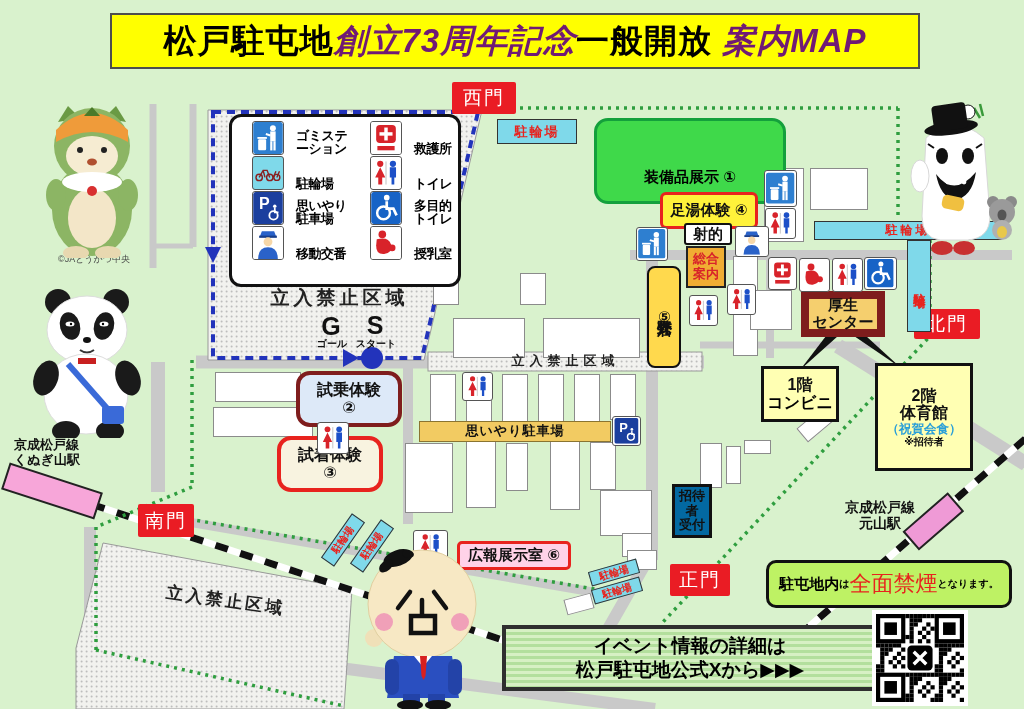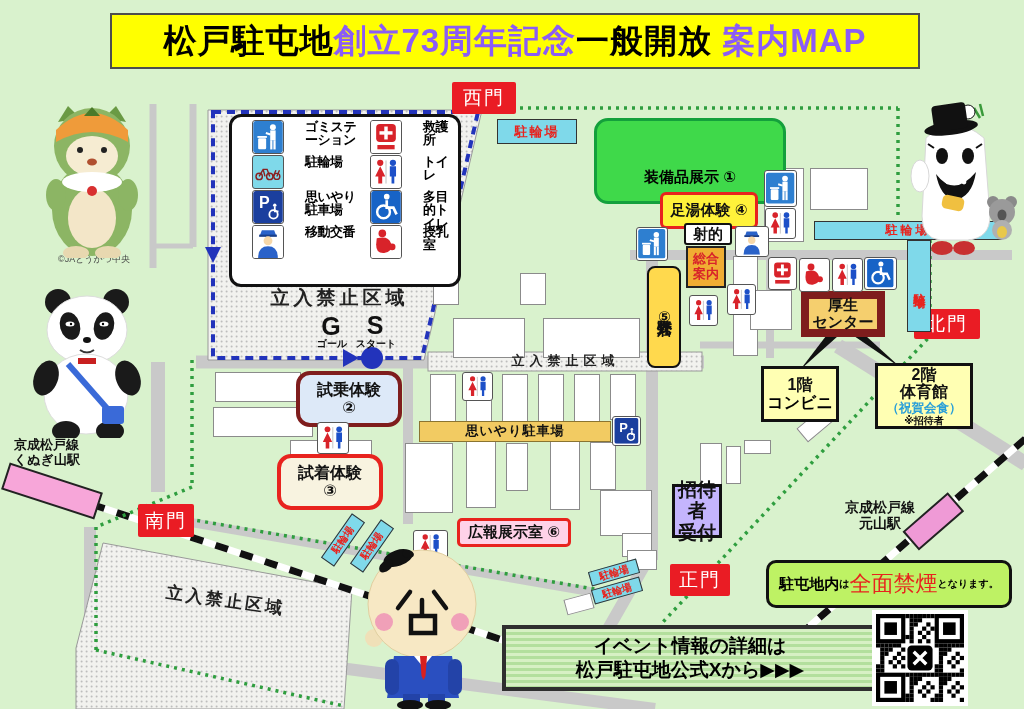--- a/index.html
+++ b/index.html
@@ -20,27 +20,27 @@
   .gate{background:#ea1c24;color:#fff;font-size:19px;letter-spacing:2px;border-radius:2px;
         display:flex;align-items:center;justify-content:center;}
   .cyan{background:#7fd9ea;border:1.5px solid #333;color:#e8231e;font-weight:bold;
         display:flex;align-items:center;justify-content:center;}
   .vtext{writing-mode:vertical-rl;text-orientation:upright;letter-spacing:2px;}
   .restricted{color:#222;font-weight:bold;background:transparent;}
   
   #title{position:absolute;left:110px;top:13px;width:806px;height:52px;background:#ffff00;
          border:2px solid #4d4d4d;display:flex;align-items:center;justify-content:center;
          font-size:33px;font-weight:900;letter-spacing:1px;white-space:nowrap;}
-  #title .red{color:#8b5cf6;}
+  #title .red{color:#701a75;font-style:italic;}
   
   #legend{position:absolute;left:229px;top:114px;width:232px;height:173px;background:#fff;
           border:3px solid #111;border-radius:12px;padding:3px 6px 2px 8px;box-sizing:border-box;}
   #legend .ltitle{text-align:center;font-size:16px;font-weight:bold;margin-bottom:1px;}
   #legend .lgrid{display:grid;grid-template-columns:118px 96px;}
-  #legend .litem{display:flex;align-items:flex-start;gap:21px;height:35px;padding-left:12px;}
+  #legend .litem{display:flex;align-items:flex-end;gap:12px;height:35px;padding-left:12px;}
   #legend .lic{width:30px;height:32px;flex:0 0 30px;border:1px solid #555;border-radius:3px;
                background:#fff;display:flex;align-items:center;justify-content:center;overflow:hidden;}
   #legend .lic svg{width:100%;height:100%;}
   #legend .llabel{font-size:13px;font-weight:bold;line-height:1.02;letter-spacing:-0.5px;}
   
   #nosmoke{position:absolute;left:766px;top:560px;width:240px;height:42px;background:#bef264;
            border:3px solid #111;border-radius:10px;display:flex;align-items:center;
            justify-content:center;white-space:nowrap;}
   #event{position:absolute;left:502px;top:625px;width:368px;height:58px;
          background:repeating-linear-gradient(180deg,#d7f0c4 0 3px,#b3df9d 3px 6px);
@@ -257,40 +257,40 @@
   <div class="box" style="left:801px;top:291px;width:84px;height:46px;background:#f5cf6e;border:8px solid #7f1d1d;font-size:15px">
     <span>厚生</span>
     <span>センター</span>
   </div>
 
   <div class="box" style="left:761px;top:366px;width:78px;height:56px;background:#ffffb3;border:3px solid #111;font-size:16px">
     <span>1階</span>
     <span style="color:#000000">コンビニ</span>
   </div>
 
-  <div class="box" style="left:875px;top:363px;width:98px;height:66px;background:#ffffb3;border:3px solid #111;font-size:16px">
+  <div class="box" style="left:875px;top:363px;width:98px;height:108px;background:#ffffb3;border:3px solid #111;font-size:16px">
     <span>2階</span>
     <span>体育館</span>
     <span style="color:#2a9fd8;font-size:12.5px">（祝賀会食）</span>
     <span style="font-size:10px">※招待者</span>
   </div>
 
   <div class="box" style="left:296px;top:371px;width:106px;height:56px;background:#dde9f8;border:4px solid #7f1d1d;border-radius:14px;font-size:16px">
     <span>試乗体験</span>
     <span>②</span>
   </div>
 
-  <div class="box" style="left:277px;top:454px;width:106px;height:56px;background:#f8f3e0;border:4px solid #e8231e;border-radius:14px;font-size:16px">
+  <div class="box" style="left:277px;top:436px;width:106px;height:56px;background:#f8f3e0;border:4px solid #e8231e;border-radius:14px;font-size:16px">
     <span>試着体験</span>
     <span>③</span>
   </div>
 
-  <div class="box" style="left:457px;top:518px;width:114px;height:29px;background:#ffd2e8;border:3px solid #e8231e;border-radius:5px;font-size:15px">広報展示室 ⑥</div>
-
-  <div class="box" style="left:672px;top:484px;width:50px;height:54px;background:#c4b5fd;border:3px solid #111;font-size:19px">
+  <div class="box" style="left:457px;top:541px;width:114px;height:29px;background:#ffd2e8;border:3px solid #e8231e;border-radius:5px;font-size:15px">広報展示室 ⑥</div>
+
+  <div class="box" style="left:672px;top:484px;width:40px;height:54px;background:#0369a1;border:3px solid #111;font-size:13px">
     <span>招待者</span>
     <span>受付</span>
   </div>
 
   <div class="box" style="left:419px;top:421px;width:192px;height:21px;background:#f2cb62;border:1.5px solid #8a7430;font-size:13px;letter-spacing:1px">思いやり駐車場</div>
 
   <div class="abs cyan" style="left:497px;top:119px;width:80px;height:25px;font-size:13px;letter-spacing:2px">駐輪場</div>
   <div class="abs cyan" style="left:814px;top:221px;width:188px;height:19px;font-size:12px;letter-spacing:3px">駐輪場</div>
   <div class="abs cyan vtext" style="left:907px;top:240px;width:24px;height:92px;font-size:12px">駐輪場</div>
   <div class="abs cyan" style="left:316px;top:532px;width:54px;height:16px;font-size:10px;transform:rotate(-55deg)">駐輪場</div>

